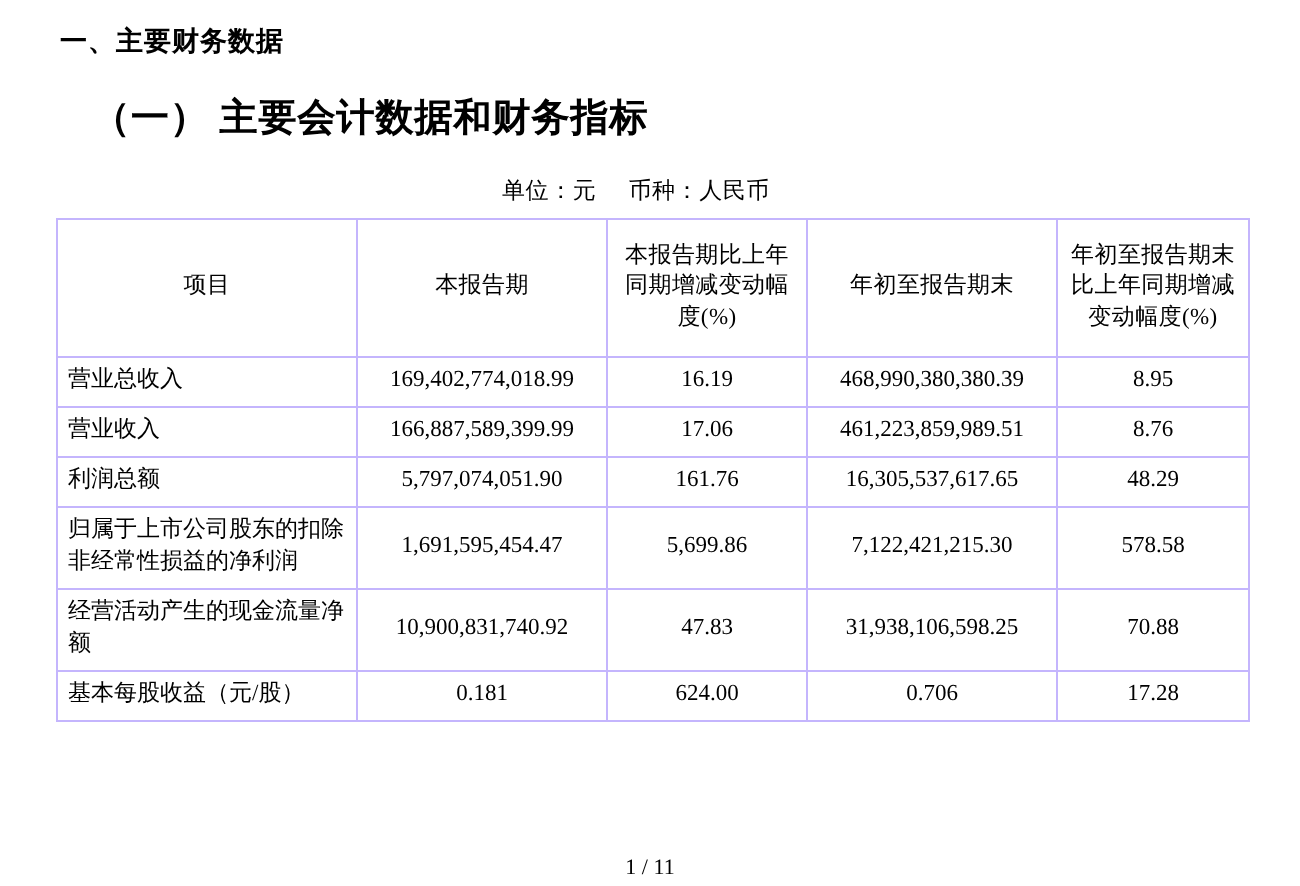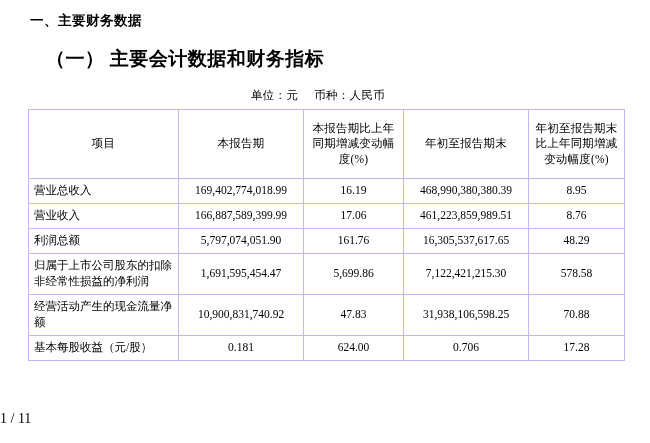--- a/index.html
+++ b/index.html
@@ -77,25 +77,25 @@
     font-family: "Liberation Serif", "DejaVu Serif", serif;
   }
   tbody tr td {
     height: 18px;
   }
   tbody tr.tall td {
     height: 34px;
   }
   .footer {
     position: absolute;
-    bottom: 16px;
+    bottom: 3px;
     left: 0;
     width: 650px;
-    text-align: left;
-    font-size: 14px;
+    text-align: center;
+    font-size: 11px;
   }
 </style>
 </head>
 <body>
 
 <div class="page">
 
   <div class="heading-1">一、主要财务数据</div>
 
   <div class="heading-2">（一）  主要会计数据和财务指标</div>

